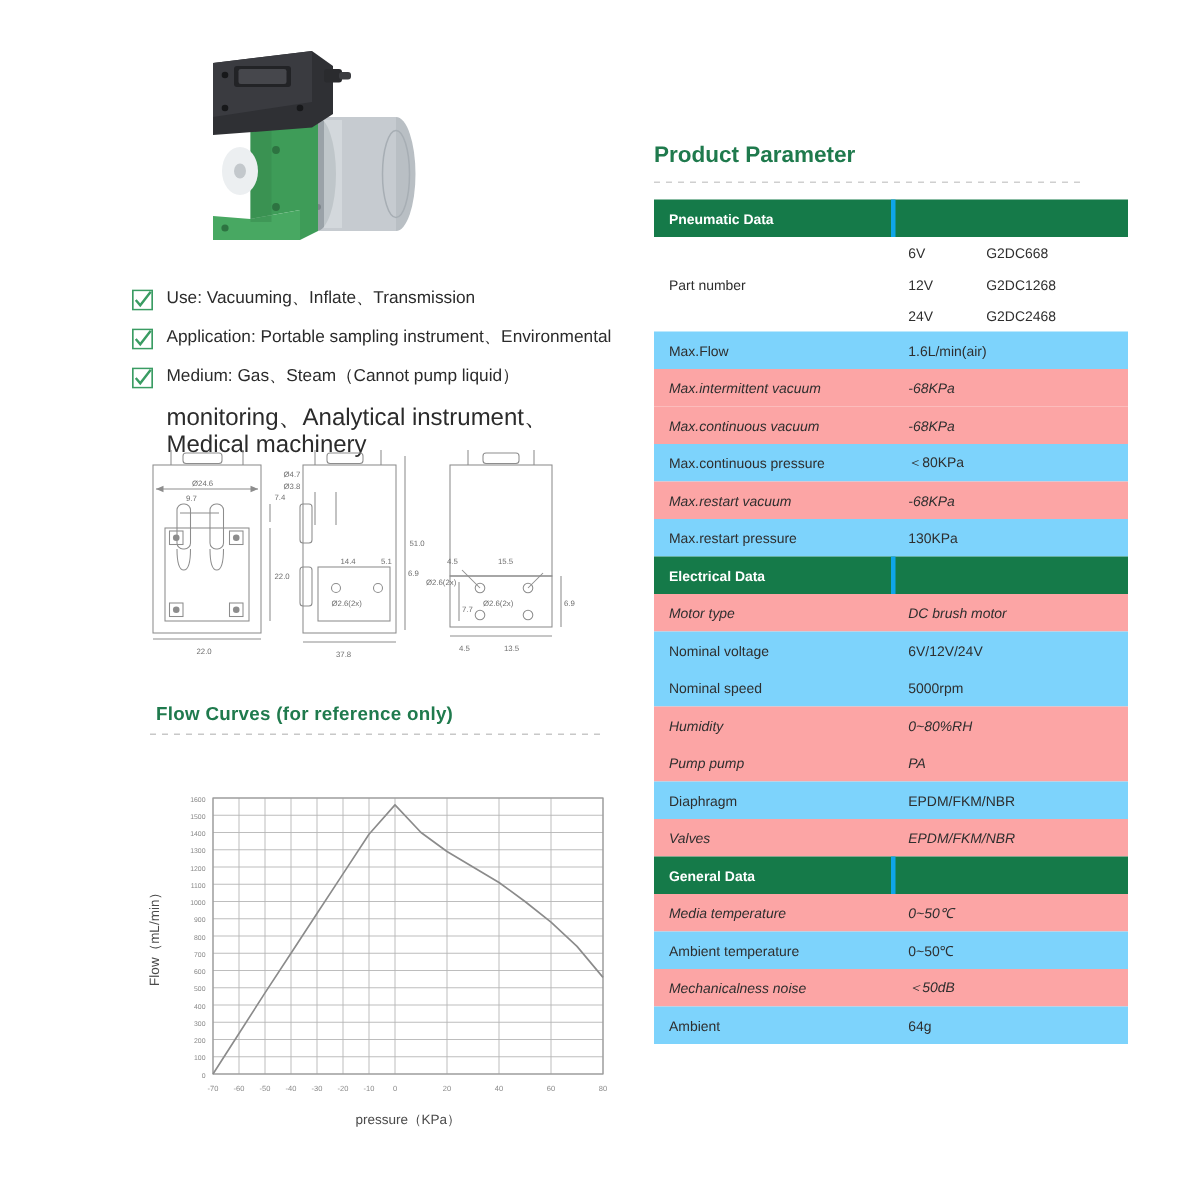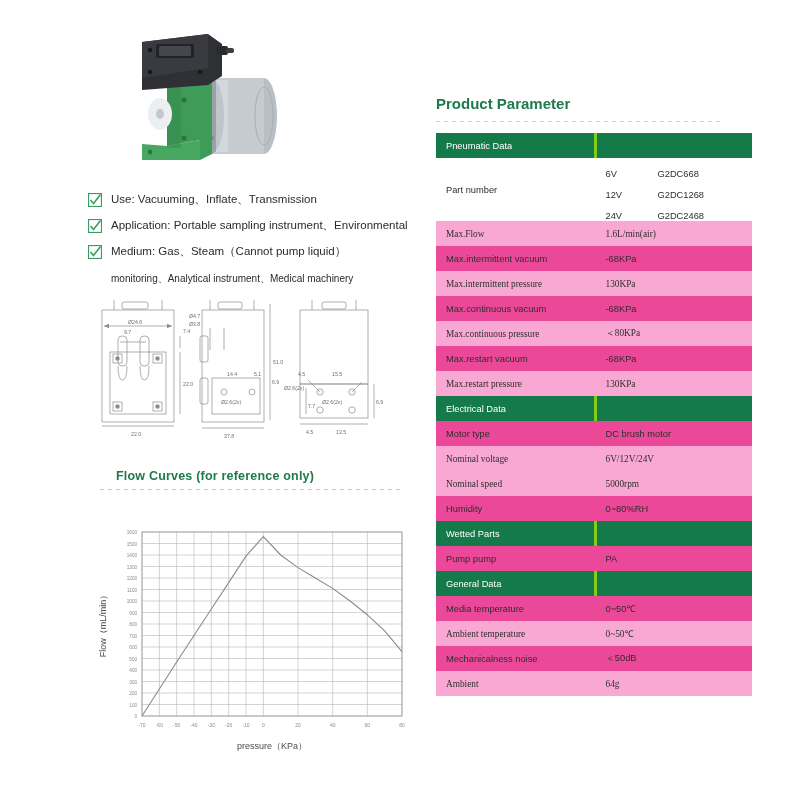--- a/index.html
+++ b/index.html
@@ -19,54 +19,54 @@
   
   .photo{position:absolute;left:112px;top:28px;width:190px;height:160px;}
   .photo svg{display:block;}
 
   
   .features{position:absolute;left:88px;top:192px;width:324px;}
   .feat-row{display:flex;align-items:flex-end;margin-bottom:11px;}
   .chk{width:14px;height:14px;flex:0 0 14px;margin-top:1px;margin-right:9px;position:relative;}
   .chk svg{display:block;}
   .feat-txt{font-size:11.5px;color:#2b2b2b;line-height:15px;}
-  .feat-cont{margin-left:23px;font-size:10px;color:#2b2b2b;line-height:18px;}
+  .feat-cont{margin-left:23px;font-size:16px;color:#2b2b2b;line-height:18px;}
 
   
   .dims{position:absolute;left:84px;top:292px;width:326px;height:158px;}
   .dims svg{display:block;}
 
   
-  .fc-head{position:absolute;left:116px;top:469px;font-size:12.5px;font-weight:bold;color:#1f7a4d;letter-spacing:.2px;}
+  .fc-head{position:absolute;left:104px;top:469px;font-size:12.5px;font-weight:bold;color:#1f7a4d;letter-spacing:.2px;}
   .fc-rule{position:absolute;left:100px;top:489px;width:300px;height:1px;
            background-image:linear-gradient(to right,#c8c8c8 0 4px,transparent 4px 8px);
            background-size:8px 1px;background-repeat:repeat-x;}
 
   
   .chart{position:absolute;left:84px;top:520px;width:330px;height:240px;}
   .chart svg{display:block;}
 
   
   .right{position:absolute;left:424px;top:0;width:388px;height:652px;margin-top:37px;}
   .pp-title{position:absolute;left:12px;top:58px;font-size:15px;font-weight:bold;color:#1f7a4d;}
   .pp-rule{position:absolute;left:12px;top:84px;width:285px;height:1px;
            background-image:linear-gradient(to right,#cfcfcf 0 4px,transparent 4px 8px);
            background-size:8px 1px;background-repeat:repeat-x;}
 
   table.spec{position:absolute;left:12px;top:96px;width:293px;border-collapse:collapse;table-layout:fixed;}
   table.spec td{font-size:9.3px;color:#2e2e2e;padding:0 0 0 10px;height:25px;vertical-align:middle;border:0;}
   table.spec td.k{width:148px;}
   table.spec td.v{width:145px;}
-  tr.zebra td{background:#ec4899;}
-  tr.plain td{background:#f9a8d4;font-family:Liberation Serif, serif;}
+  tr.zebra td{background:#fca5a5;font-style:italic;}
+  tr.plain td{background:#7dd3fc;}
   tr.sect td{background:#157a49;color:#ffffff;height:25px;font-size:9.3px;}
-  tr.sect td.k{border-right:3px solid #84cc16;}
+  tr.sect td.k{border-right:3px solid #0ea5e9;font-weight:bold;}
   tr.pn td{background:#ffffff;height:auto;padding-top:0;padding-bottom:0;}
   .pn-wrap{display:flex;flex-direction:column;justify-content:center;}
-  .pn-line{display:flex;height:21px;align-items:flex-end;font-size:9.3px;color:#2e2e2e;}
+  .pn-line{display:flex;height:21px;align-items:center;font-size:9.3px;color:#2e2e2e;}
   .pn-v{width:52px;}
   .pn-p{}
 </style>
 </head>
 <body>
 
 <div class="page">
 
   <div class="left">
 
@@ -327,24 +327,20 @@
             </td>
           </tr>
           <tr class="plain">
             <td class="k">Max.Flow</td>
             <td class="v">1.6L/min(air)</td>
           </tr>
           <tr class="zebra">
             <td class="k">Max.intermittent vacuum</td>
             <td class="v">-68KPa</td>
           </tr>
-          <tr class="plain">
-            <td class="k">Max.intermittent pressure</td>
-            <td class="v">130KPa</td>
-          </tr>
           <tr class="zebra">
             <td class="k">Max.continuous vacuum</td>
             <td class="v">-68KPa</td>
           </tr>
           <tr class="plain">
             <td class="k">Max.continuous pressure</td>
             <td class="v">＜80KPa</td>
           </tr>
           <tr class="zebra">
             <td class="k">Max.restart vacuum</td>
@@ -367,27 +363,31 @@
             <td class="v">6V/12V/24V</td>
           </tr>
           <tr class="plain">
             <td class="k">Nominal speed</td>
             <td class="v">5000rpm</td>
           </tr>
           <tr class="zebra">
             <td class="k">Humidity</td>
             <td class="v">0~80%RH</td>
           </tr>
-          <tr class="sect">
-            <td class="k">Wetted Parts</td>
-            <td class="v"></td>
-          </tr>
           <tr class="zebra">
             <td class="k">Pump pump</td>
             <td class="v">PA</td>
+          </tr>
+          <tr class="plain">
+            <td class="k">Diaphragm</td>
+            <td class="v">EPDM/FKM/NBR</td>
+          </tr>
+          <tr class="zebra">
+            <td class="k">Valves</td>
+            <td class="v">EPDM/FKM/NBR</td>
           </tr>
           <tr class="sect">
             <td class="k">General Data</td>
             <td class="v"></td>
           </tr>
           <tr class="zebra">
             <td class="k">Media temperature</td>
             <td class="v">0~50℃</td>
           </tr>
           <tr class="plain">

